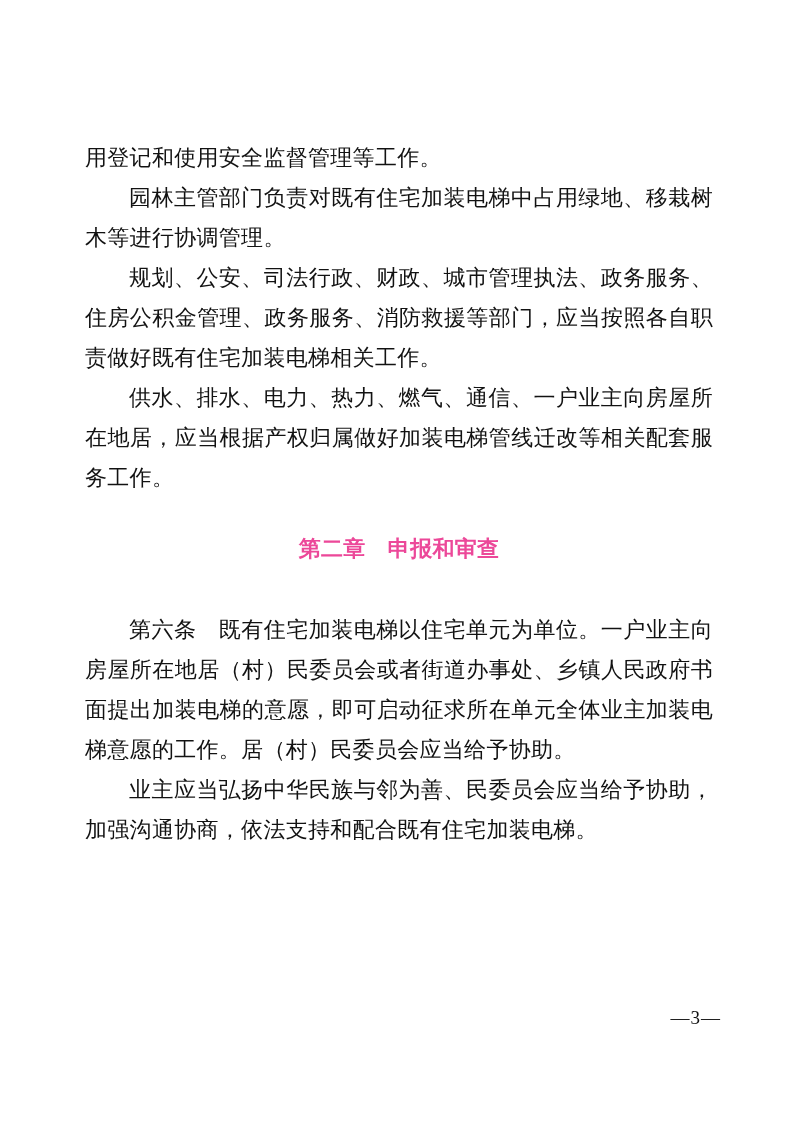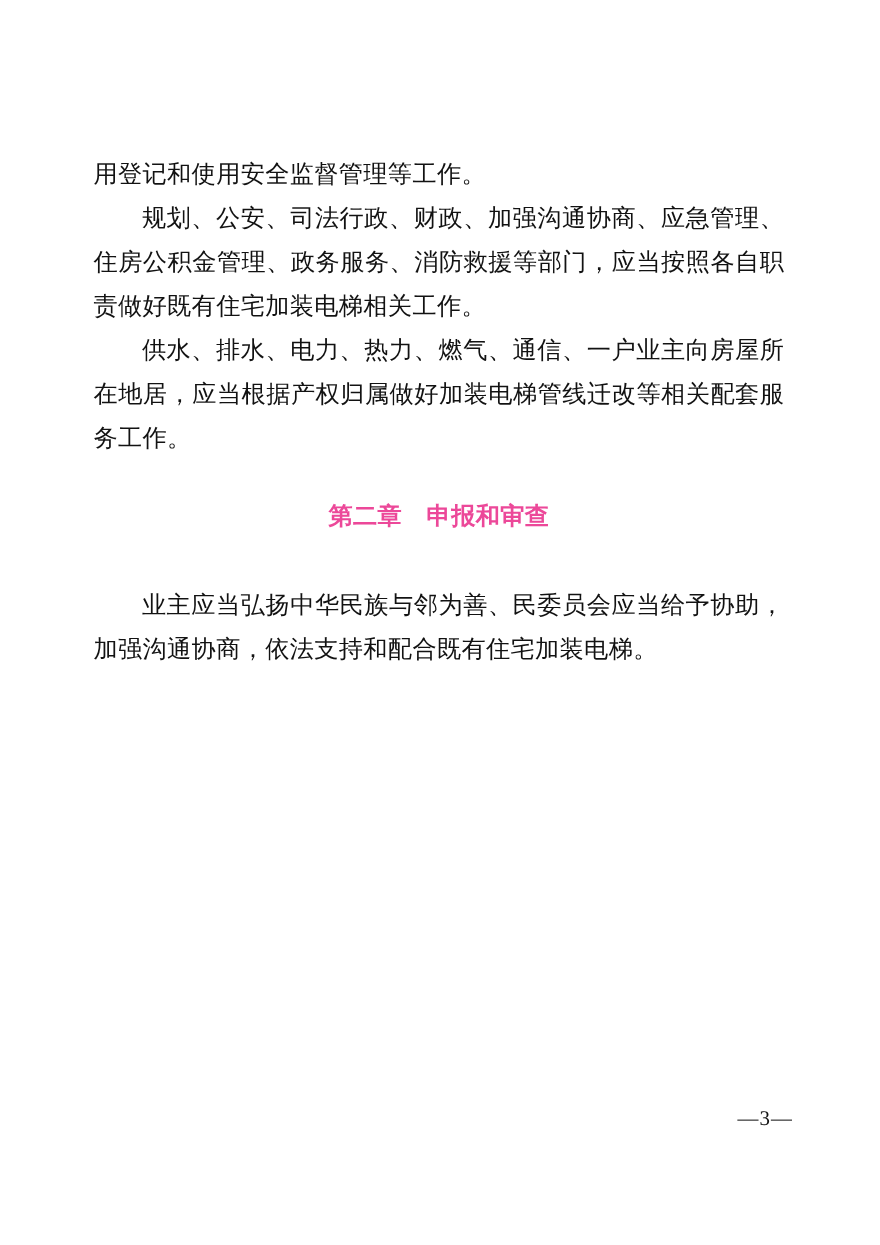--- a/index.html
+++ b/index.html
@@ -59,27 +59,29 @@
   </style>
 </head>
 <body>
 
 <div class="page">
 
   <div class="content">
 
     <p class="para">用登记和使用安全监督管理等工作。</p>
 
+    <p class="para indent">园林主管部门负责对既有住宅加装电梯中占用绿地、移栽树木等进行协调管理。</p>
 
-    <p class="para indent">规划、公安、司法行政、财政、加强沟通协商、应急管理、住房公积金管理、政务服务、消防救援等部门，应当按照各自职责做好既有住宅加装电梯相关工作。</p>
+    <p class="para indent">规划、公安、司法行政、财政、城市管理执法、政务服务、住房公积金管理、政务服务、消防救援等部门，应当按照各自职责做好既有住宅加装电梯相关工作。</p>
 
     <p class="para indent">供水、排水、电力、热力、燃气、通信、一户业主向房屋所在地居，应当根据产权归属做好加装电梯管线迁改等相关配套服务工作。</p>
 
     <h2 class="chapter-heading">第二章　申报和审查</h2>
 
+    <p class="para indent">第六条　既有住宅加装电梯以住宅单元为单位。一户业主向房屋所在地居（村）民委员会或者街道办事处、乡镇人民政府书面提出加装电梯的意愿，即可启动征求所在单元全体业主加装电梯意愿的工作。居（村）民委员会应当给予协助。</p>
 
     <p class="para indent">业主应当弘扬中华民族与邻为善、民委员会应当给予协助，加强沟通协商，依法支持和配合既有住宅加装电梯。</p>
 
 
   </div>
 
   <div class="page-number">—3—</div>
 
 </div>
 

